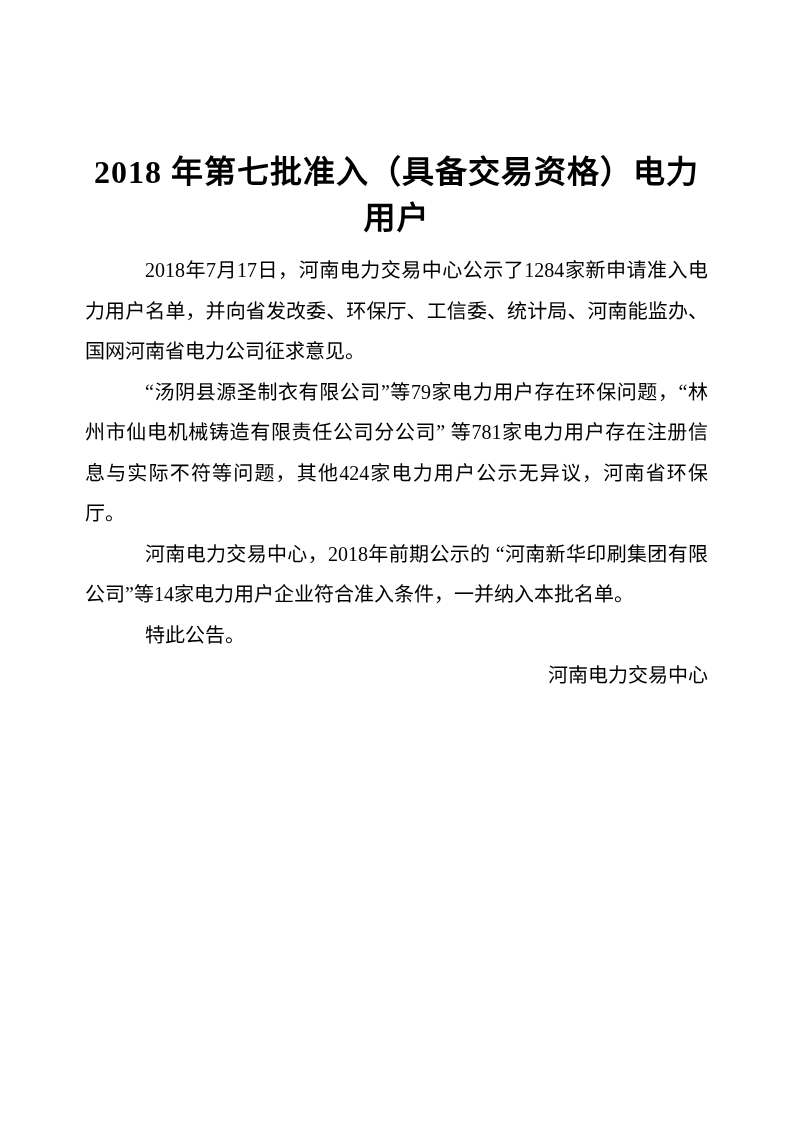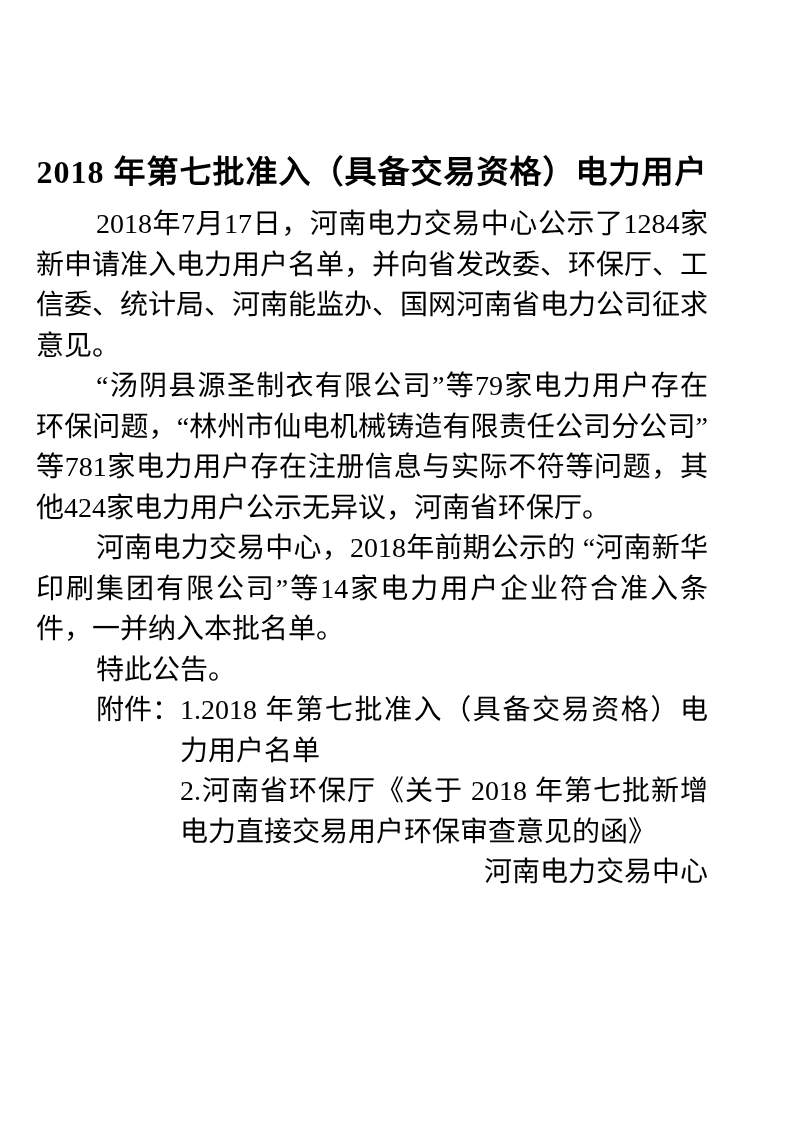--- a/index.html
+++ b/index.html
@@ -10,32 +10,32 @@
     margin: 0 auto;
     position: relative;
     overflow: hidden;
     color: #000000;
     font-family: "Liberation Serif", "DejaVu Serif", serif;
   }
   .page {
     position: absolute;
     inset: 0;
     background: #ffffff;
-    padding: 149px 85px 0 36px;
+    padding: 149px 85px 0 85px;
   }
   .doc-title {
     text-align: center;
     font-weight: 700;
     font-size: 32px;
     line-height: 46px;
     letter-spacing: 1px;
   }
   .doc-body {
     margin-top: 9px;
-    font-size: 28px;
+    font-size: 20px;
     line-height: 40.5px;
   }
   .para {
     text-align: justify;
     text-indent: 60px;
   }
   .para-plain {
     text-indent: 60px;
   }
   .attachments {
@@ -70,26 +70,19 @@
   <div class="doc-body">
 
     <p class="para">2018年7月17日，河南电力交易中心公示了1284家新申请准入电力用户名单，并向省发改委、环保厅、工信委、统计局、河南能监办、国网河南省电力公司征求意见。</p>
 
     <p class="para">“汤阴县源圣制衣有限公司”等79家电力用户存在环保问题，“林州市仙电机械铸造有限责任公司分公司” 等781家电力用户存在注册信息与实际不符等问题，其他424家电力用户公示无异议，河南省环保厅。</p>
 
     <p class="para">河南电力交易中心，2018年前期公示的 “河南新华印刷集团有限公司”等14家电力用户企业符合准入条件，一并纳入本批名单。</p>
 
     <p class="para-plain">特此公告。</p>
 
-    <div class="attachments">
-      <span class="attach-label">附件：</span>
-      <div class="attach-items">
-        <div class="attach-item">1.2018 年第七批准入（具备交易资格）电力用户名单</div>
-        <div class="attach-item">2.河南省环保厅《关于 2018 年第七批新增电力直接交易用户环保审查意见的函》</div>
-      </div>
-    </div>
 
     <div class="signature">
       <div>河南电力交易中心</div>
     </div>
 
   </div>
 </div>
 
 </body></html>

